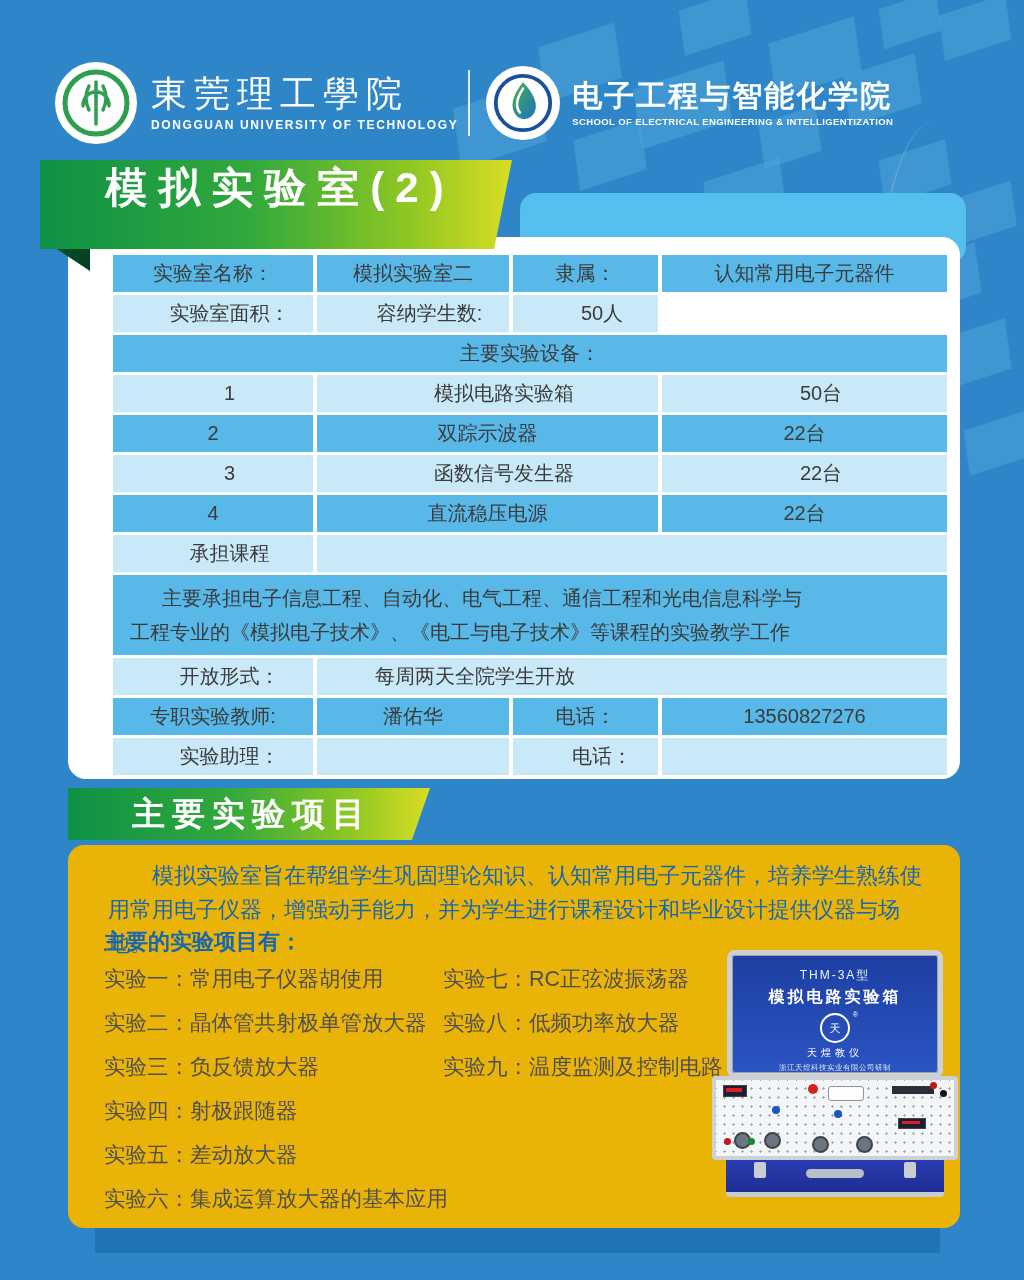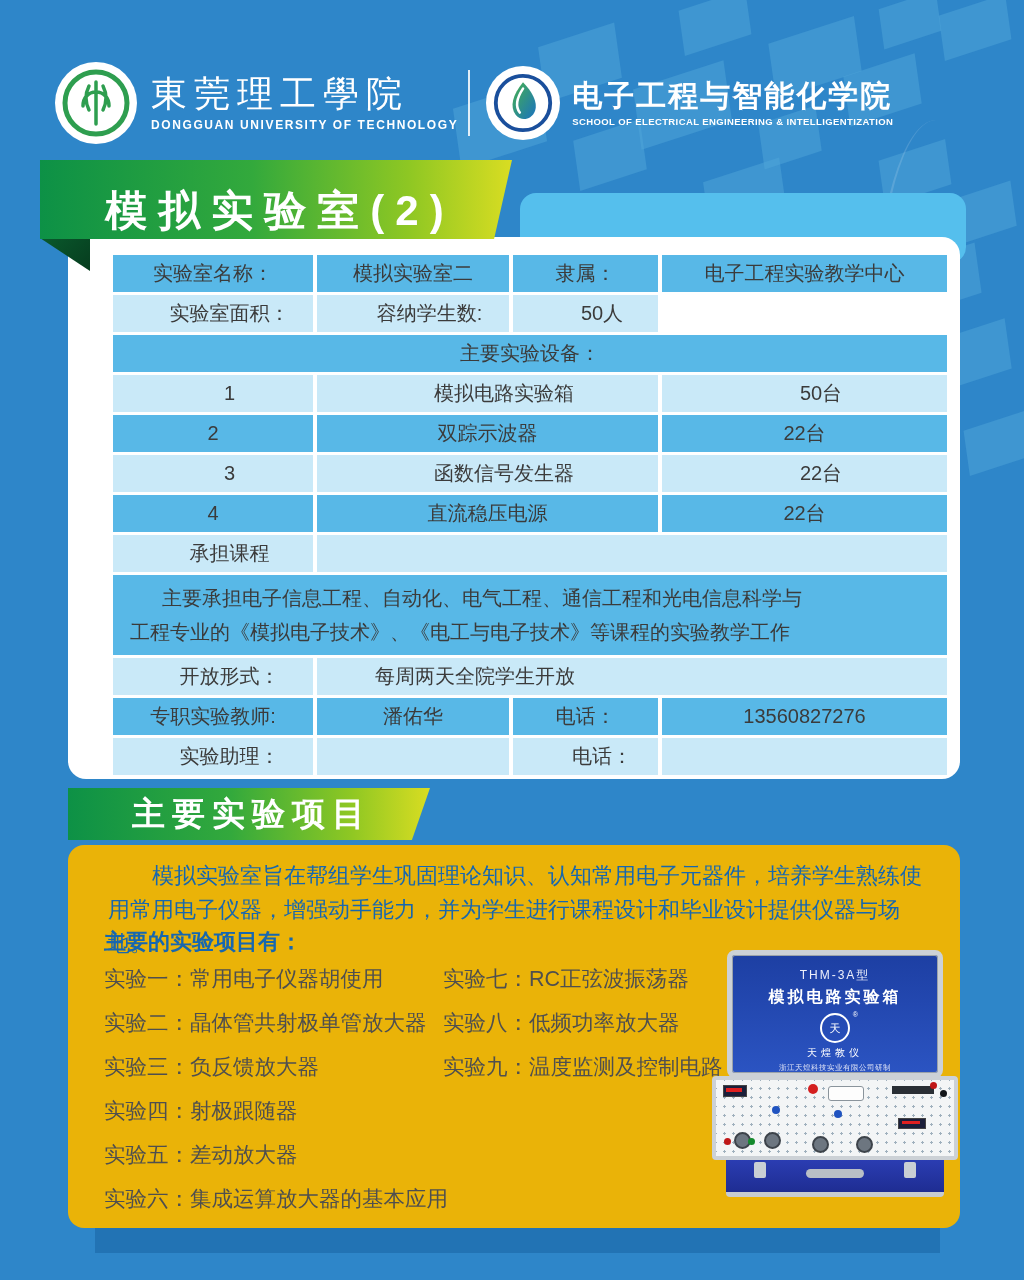--- a/index.html
+++ b/index.html
@@ -19,24 +19,24 @@
   .logo-circ{width:82px;height:82px;border-radius:50%;background:#fff;display:flex;
              align-items:center;justify-content:center;flex:0 0 auto;}
   .uni-txt{margin-left:14px;color:#fff;}
   .uni-zh{font-family:"DejaVu Serif","Liberation Serif",serif;font-size:36px;letter-spacing:7px;line-height:1.1;}
   .uni-en{font-size:12px;font-weight:bold;letter-spacing:1.6px;margin-top:4px;}
   .divider{width:2px;height:66px;background:rgba(255,255,255,.85);margin:0 16px 0 10px;}
   .sch-txt{margin-left:12px;color:#fff;}
   .sch-zh{font-size:30px;font-weight:bold;letter-spacing:2px;line-height:1.15;}
   .sch-en{font-size:9.5px;font-weight:bold;letter-spacing:.4px;margin-top:3px;}
   
-  .banner1{position:absolute;left:40px;top:160px;width:472px;height:79px;z-index:4;
+  .banner1{position:absolute;left:40px;top:160px;width:472px;height:89px;z-index:4;
            background:linear-gradient(90deg,#0d9146 0%,#33a93c 45%,#8ec723 78%,#d9dd22 100%);
            clip-path:polygon(0 0,100% 0,96.2% 100%,0 100%);
-           display:flex;align-items:flex-end;justify-content:center;}
+           display:flex;align-items:flex-start;justify-content:center;}
   .banner1 span{color:#fff;font-size:42px;font-weight:bold;letter-spacing:11px;padding-left:8px;}
   .fold1{position:absolute;left:40px;top:238px;width:50px;height:33px;z-index:3;
          background:linear-gradient(135deg,#0a5a2d,#063c1e);
          clip-path:polygon(0 0,100% 0,100% 100%);}
   .banner2{position:absolute;left:68px;top:788px;width:362px;height:52px;z-index:4;
            background:linear-gradient(90deg,#0d9146 0%,#33a93c 45%,#8ec723 78%,#d9dd22 100%);
            clip-path:polygon(0 0,100% 0,95% 100%,0 100%);
            display:flex;align-items:center;justify-content:center;text-align:center;}
   .banner2 span{color:#fff;font-size:33px;font-weight:bold;letter-spacing:7px;padding-left:6px;}
   
@@ -154,21 +154,21 @@
   <span>模拟实验室(2)</span>
 </div>
 <div class="fold1"></div>
 
 <div class="card1">
   <div class="tbl">
     <div class="trow c4">
       <div class="tc rd">实验室名称：</div>
       <div class="tc rd">模拟实验室二</div>
       <div class="tc rd">隶属：</div>
-      <div class="tc rd">电子工程实验教学中心</div>
+      <div class="tc rd">认知常用电子元器件</div>
     </div>
     <div class="trow c4">
       <div class="tc rl">实验室面积：</div>
       <div class="tc rl">容纳学生数:</div>
       <div class="tc rl">50人</div>
     </div>
     <div class="trow c1">
       <div class="tc rd">主要实验设备：</div>
     </div>
     <div class="trow c3">

